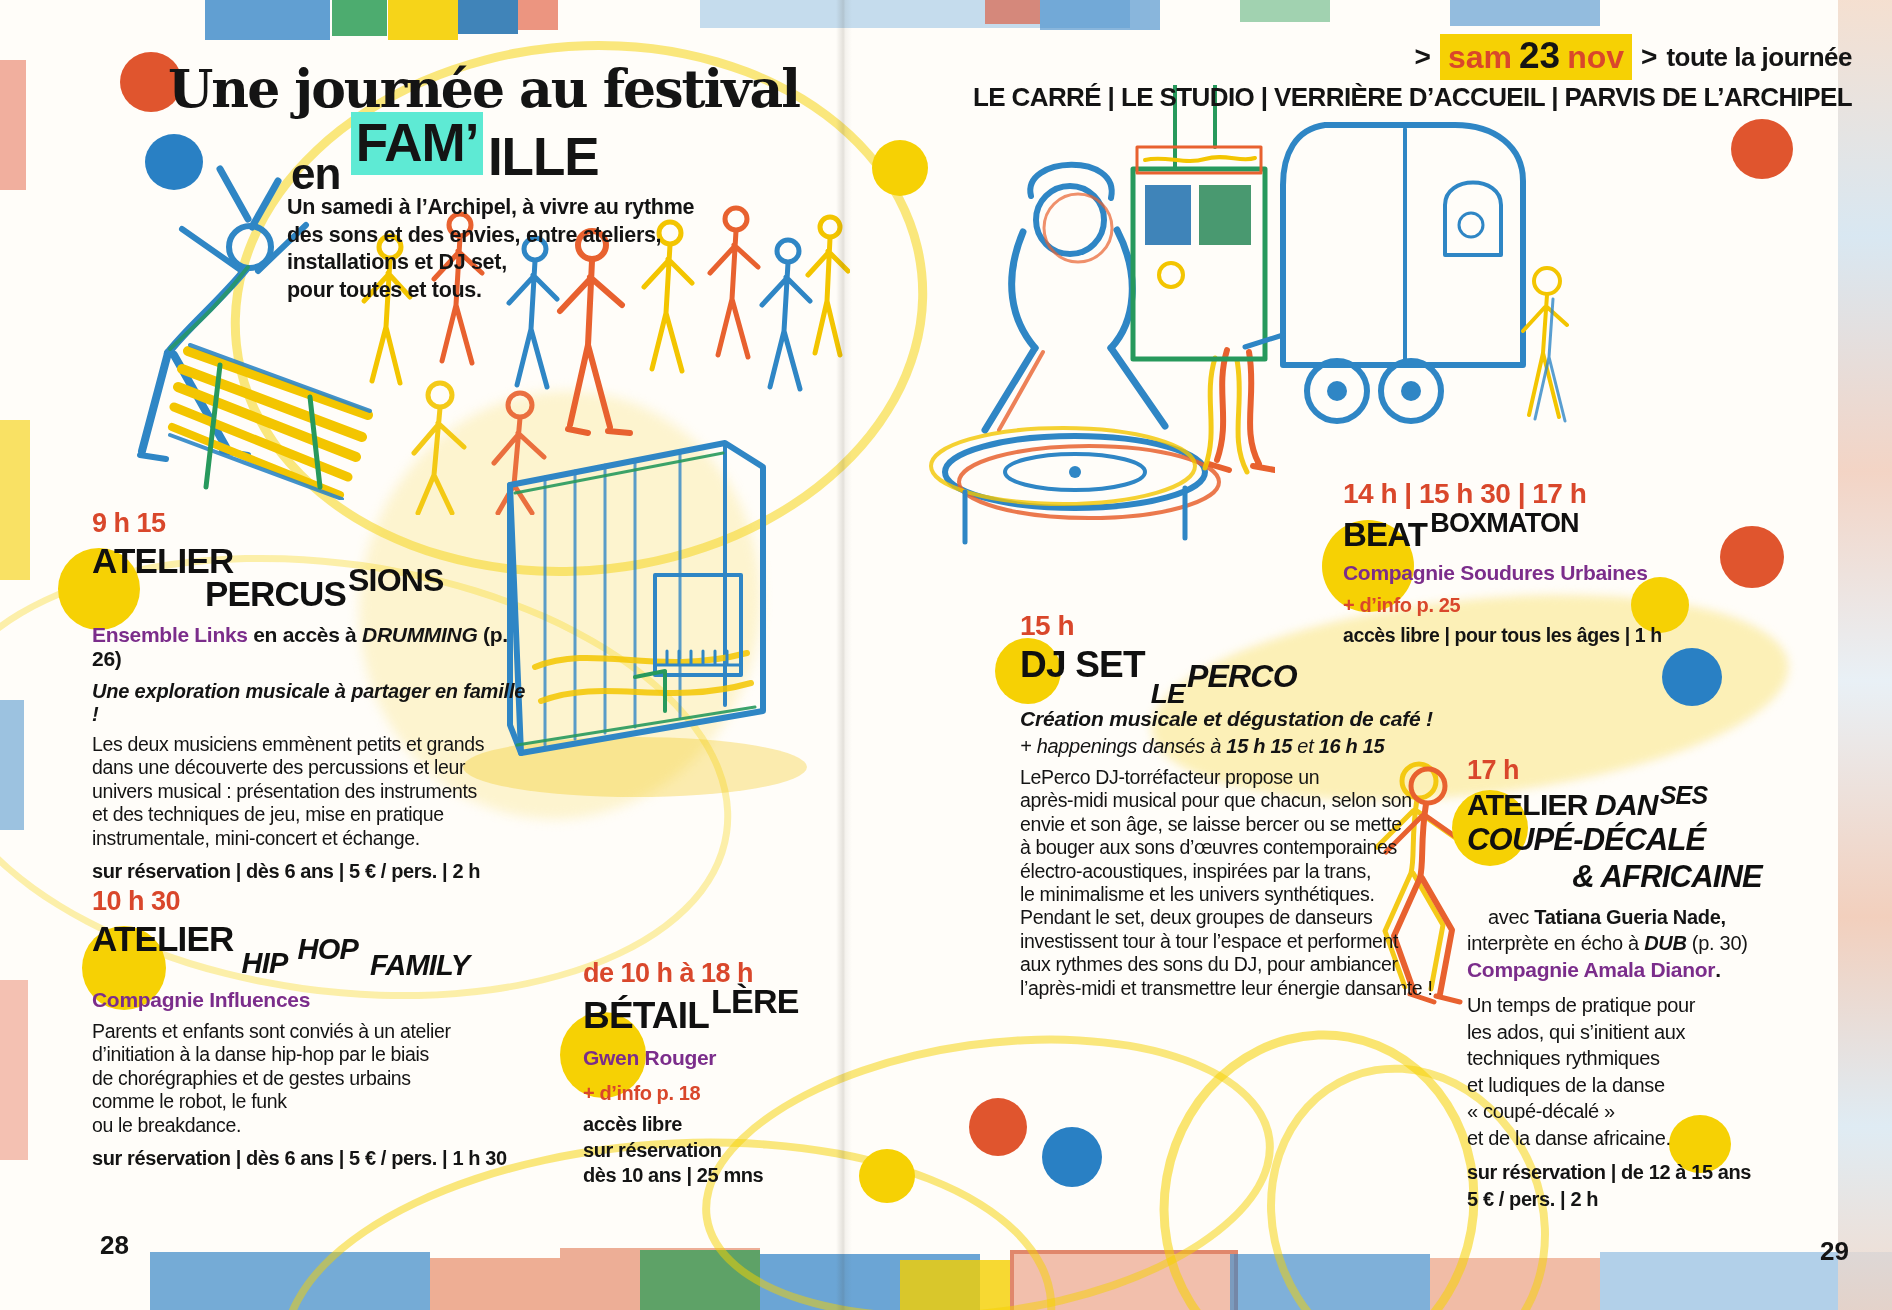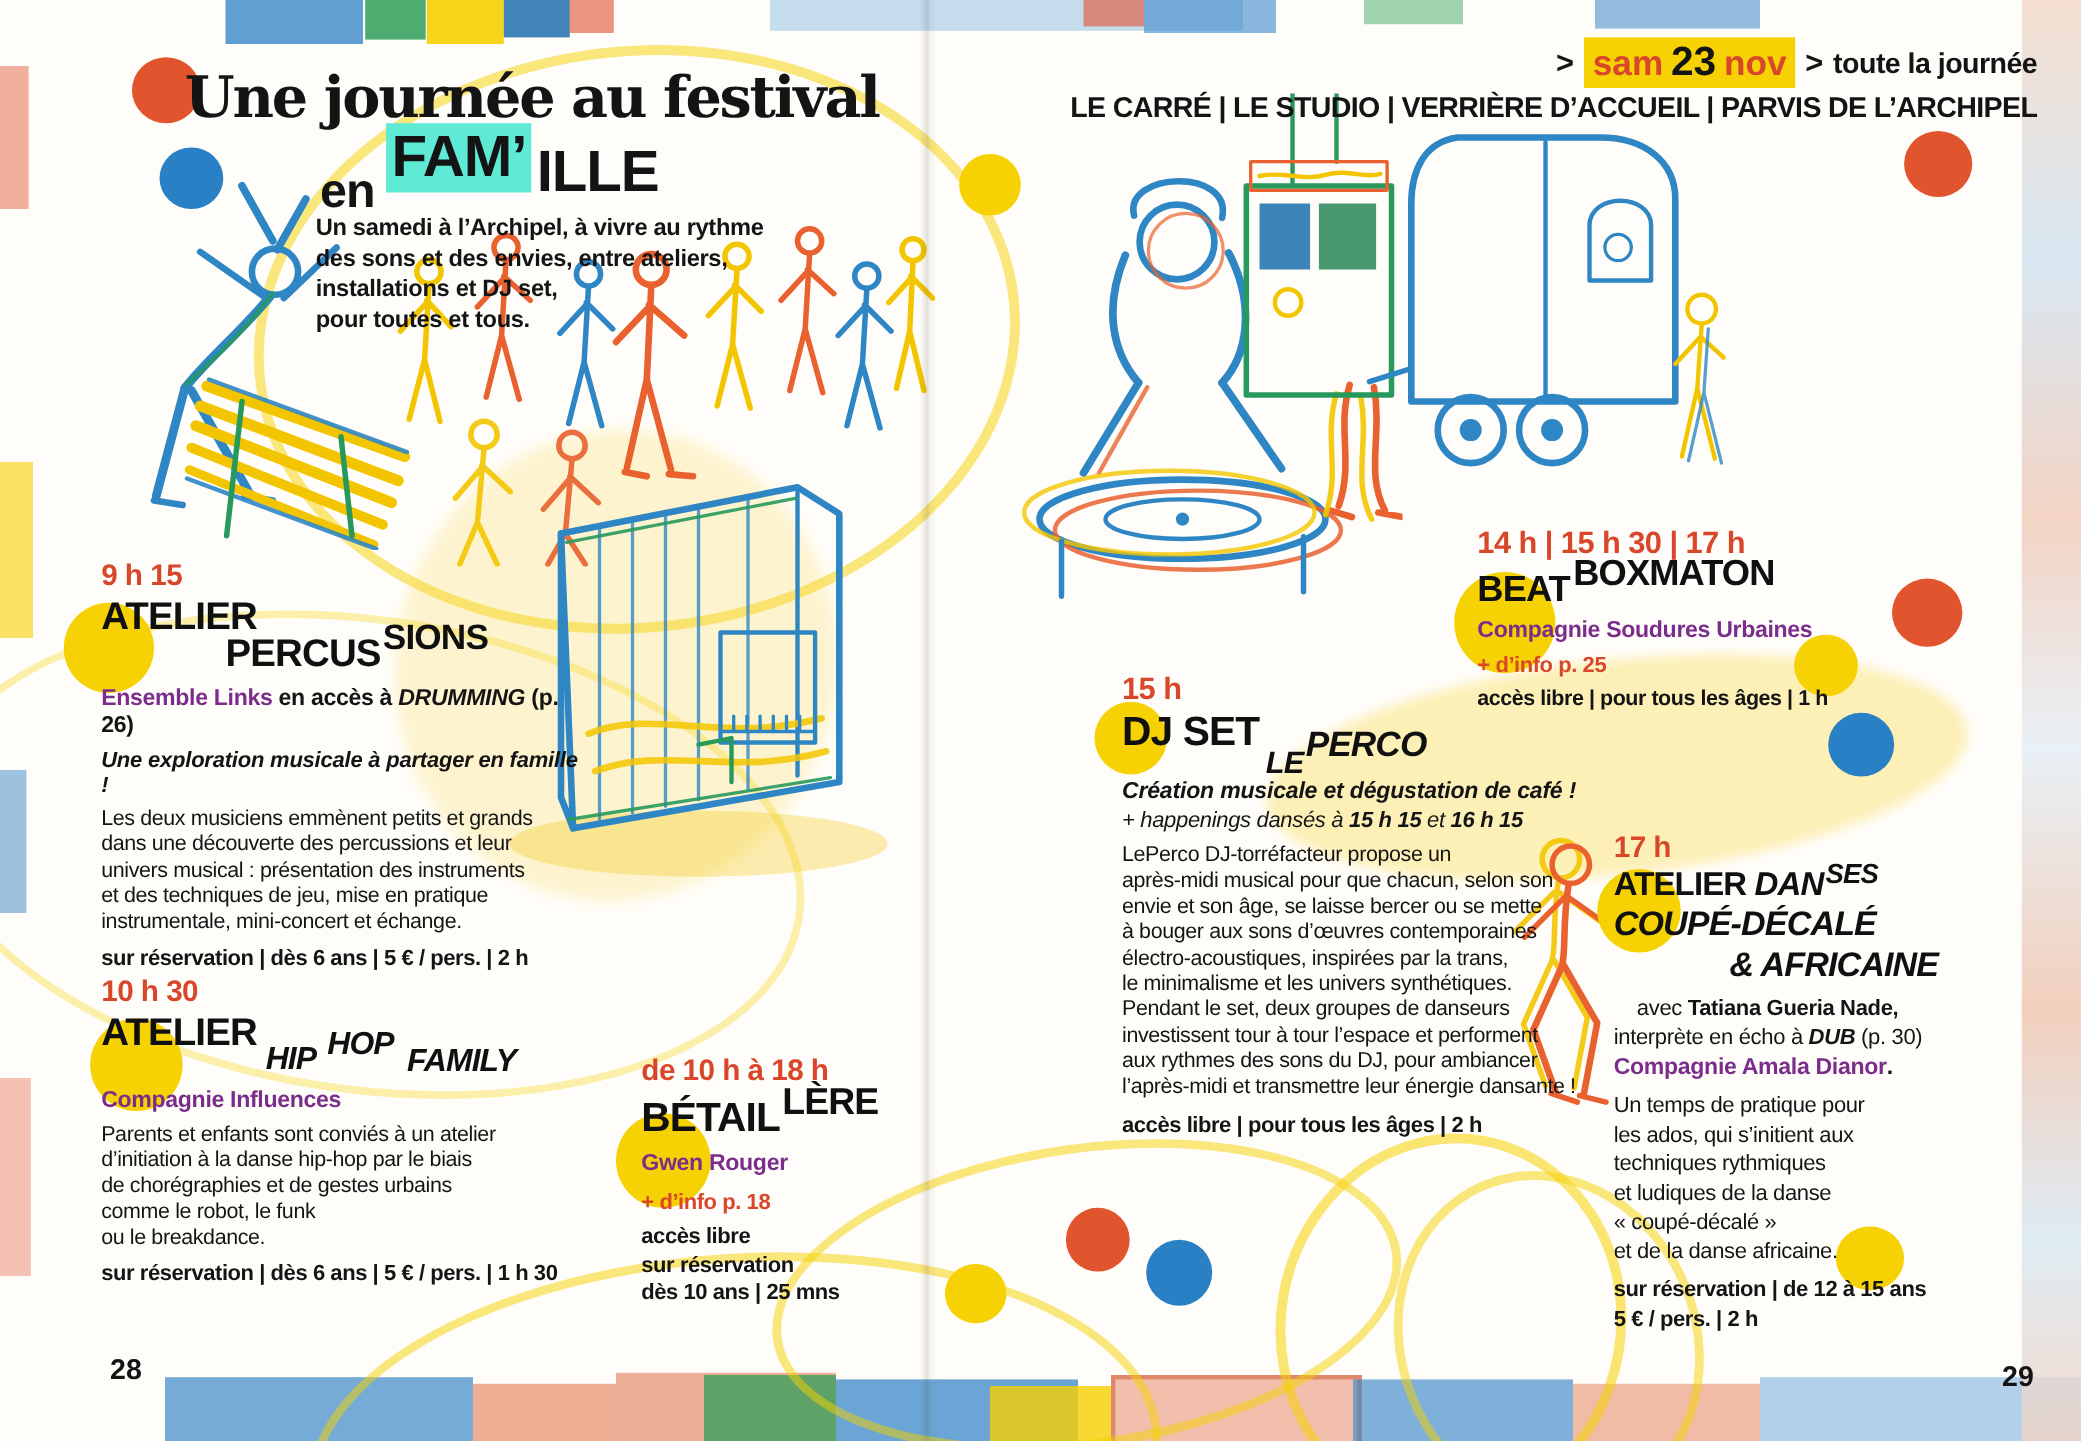--- a/index.html
+++ b/index.html
@@ -314,21 +314,21 @@
     </span>
     <span style="font-weight:900;font-size:28px;">&gt;</span>
     <span style="font-weight:900;font-size:26px;letter-spacing:-.5px;">toute la journée</span>
   </div>
 
   <div id="venues">LE CARRÉ | LE STUDIO | VERRIÈRE D’ACCUEIL | PARVIS DE L’ARCHIPEL</div>
 
   <div class="txt" style="left:1343px;top:478px;width:330px;">
     <div class="time" style="font-size:28px;">14 h | 15 h 30 | 17 h</div>
     <div style="margin-top:8px;white-space:nowrap;">
-      <span class="ht" style="font-size:33px;">BEAT</span><span class="ht rel" style="font-size:33px;top:-14px;margin-left:3px;">BOXMATON</span>
+      <span class="ht" style="font-size:33px;">BEAT</span><span class="ht rel" style="font-size:27px;top:-14px;margin-left:3px;">BOXMATON</span>
     </div>
     <div class="company" style="margin-top:10px;">Compagnie  Soudures Urbaines</div>
     <div class="info red" style="margin-top:9px;">+ d’info p. 25</div>
     <div style="margin-top:7px;font-size:19.5px;letter-spacing:-.4px;">
       <span style="font-weight:900;">accès libre</span><span style="font-weight:700;"> | pour tous les âges | 1 h</span>
     </div>
   </div>
 
   <div class="txt" style="left:1020px;top:610px;width:440px;">
     <div class="time" style="font-size:28px;">15 h</div>
@@ -342,23 +342,20 @@
     <div class="body" style="margin-top:8px;">LePerco DJ-torréfacteur propose un
 après-midi musical pour que chacun, selon son
 envie et son âge, se laisse bercer ou se mette
 à bouger aux sons d’œuvres contemporaines
 électro-acoustiques, inspirées par la trans,
 le minimalisme et les univers synthétiques.
 Pendant le set, deux groupes de danseurs
 investissent tour à tour l’espace et performent
 aux rythmes des sons du DJ, pour ambiancer
 l’après-midi et transmettre leur énergie dansante !</div>
-    <div style="margin-top:12px;font-size:20px;letter-spacing:-.4px;">
-      <span style="font-weight:900;">accès libre</span><span style="font-weight:700;"> | pour tous les âges | 2 h</span>
-    </div>
   </div>
 
   <div class="txt" style="left:1467px;top:755px;width:310px;">
     <div class="time" style="font-size:27px;">17 h</div>
     <div style="margin-top:4px;white-space:nowrap;">
       <span class="ht" style="font-size:30px;">ATELIER </span><span class="hti" style="font-size:30px;">DAN</span><span class="hti rel" style="font-size:25px;top:-11px;margin-left:2px;">SES</span>
     </div>
     <div class="hti" style="font-size:31px;margin-top:4px;">COUPÉ-DÉCALÉ</div>
     <div class="hti" style="font-size:31px;margin-top:6px;text-align:right;width:295px;">&amp; AFRICAINE</div>
     <div style="margin-top:14px;font-size:20px;letter-spacing:-.3px;">

